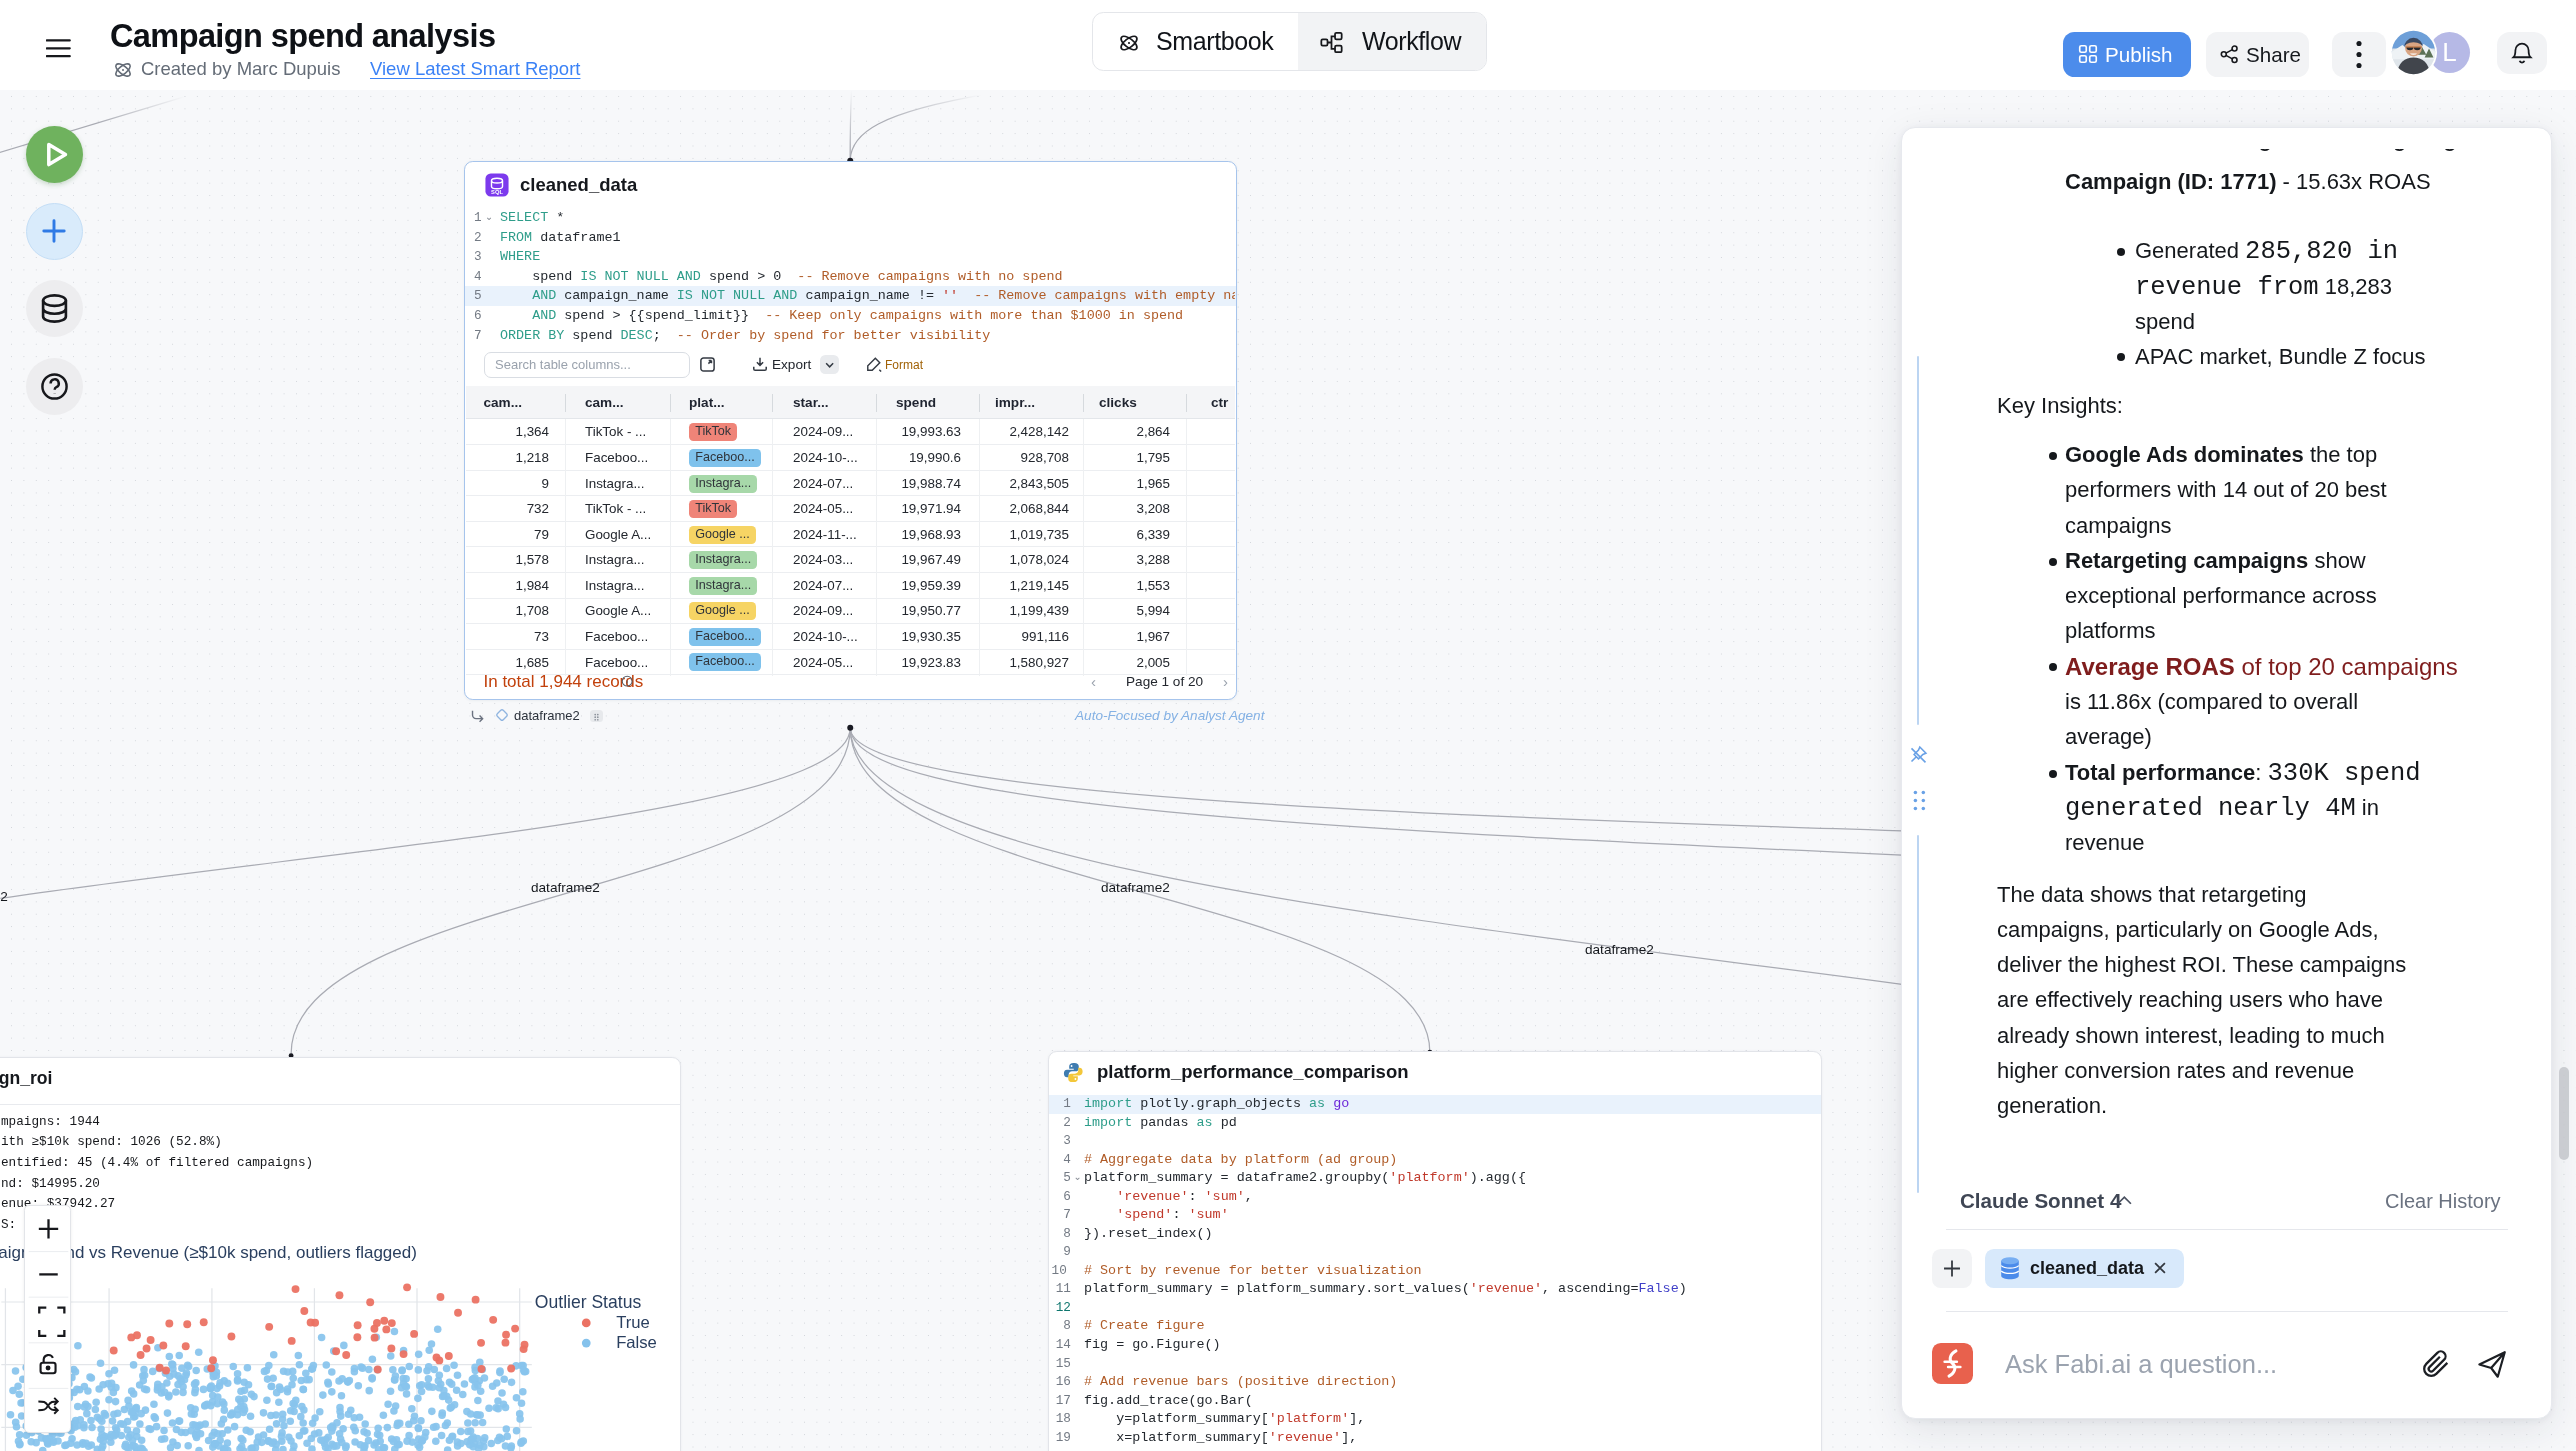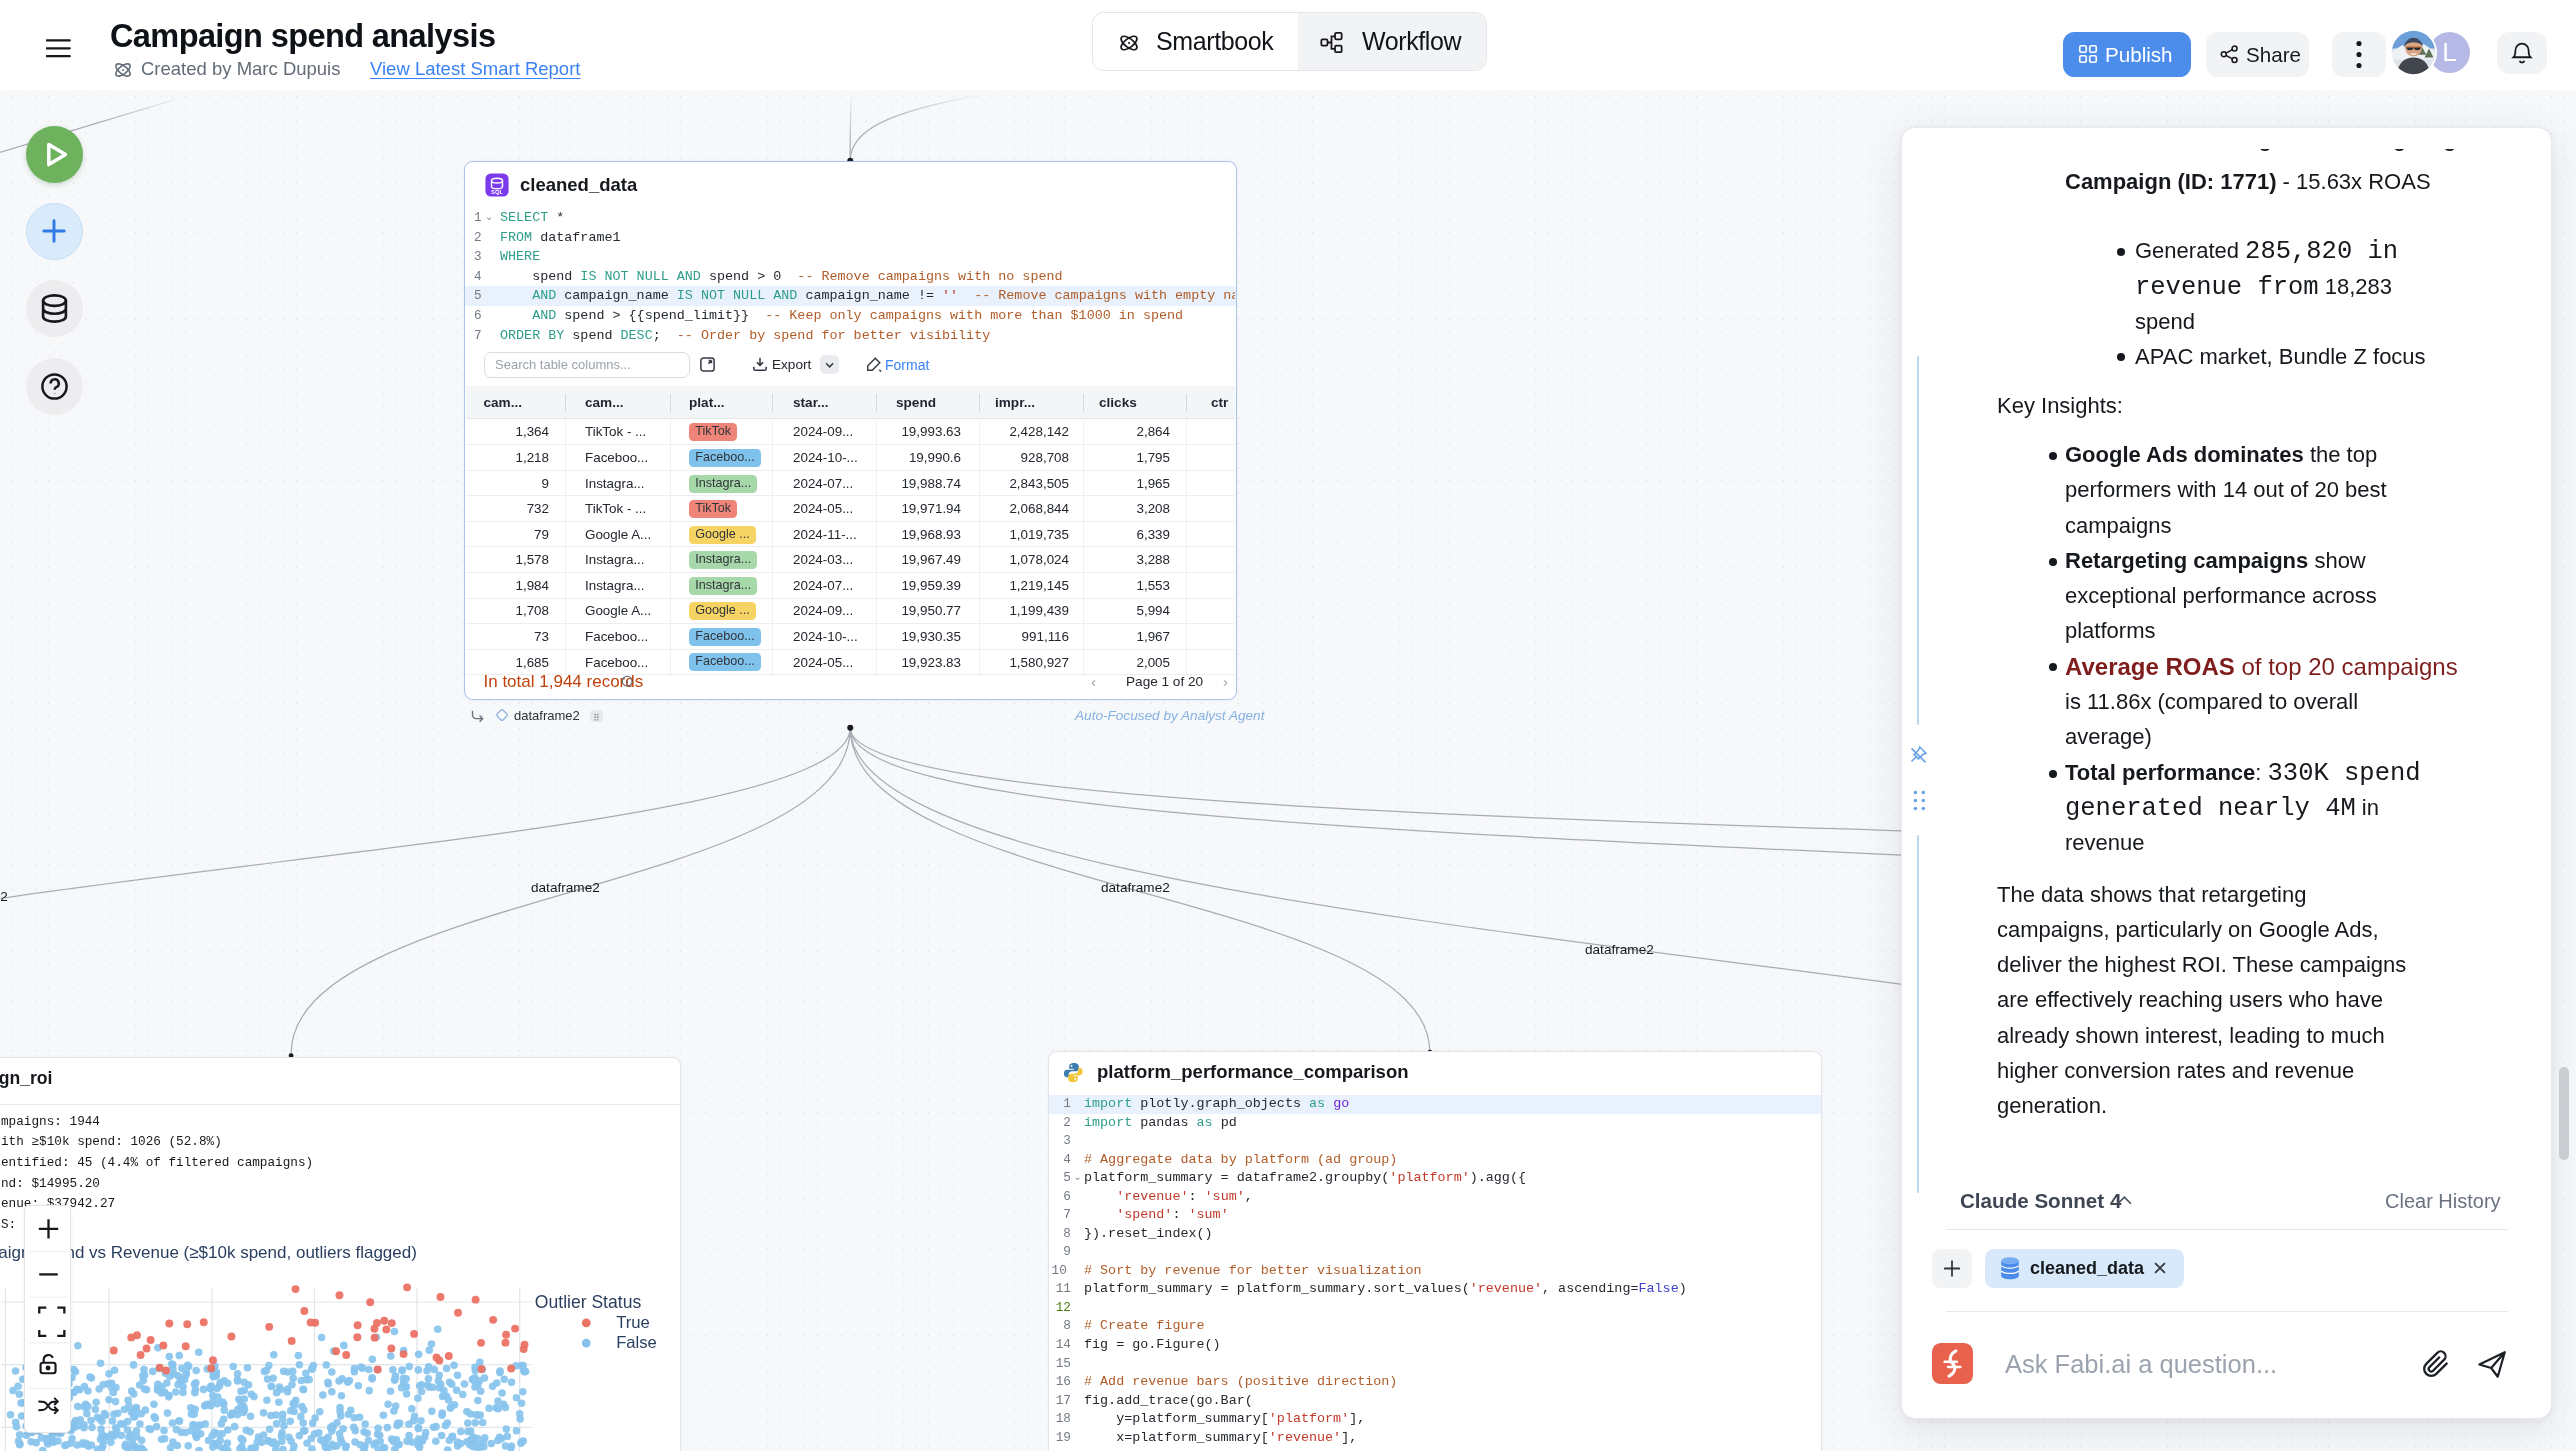--- a/index.html
+++ b/index.html
@@ -106,21 +106,21 @@
 <div class="abs nowrap" style="left:307px;top:190px;line-height:26px;font-size:13.6px;color:#23272e">Export</div>
 <div class="abs" style="left:355px;top:193px;width:19.3px;height:19.3px;background:#e9ebee;border-radius:5.3px">
  <svg width="19.3" height="19.3" viewBox="0 0 22 22" fill="none" stroke="#343a43" stroke-width="1.7">
         <path d="M7,9.5 L11,13.5 L15,9.5"></path>
       </svg>
 </div>
 <svg class="abs" style="left:401px;top:194px" width="16" height="16" viewBox="0 0 18 18" fill="none" stroke="#343a43" stroke-width="1.6">
  <path d="M10.5,2.5 L15.5,7.5 L7,16 H2 V11 Z"></path>
       <path d="M15,15.5 l2,2"></path>
 </svg>
-<div class="abs nowrap" style="left:420px;top:190px;line-height:26px;font-size:14px;color:#3b82f6">Format</div>
+<div class="abs nowrap" style="left:420px;top:190px;line-height:26px;font-size:12px;color:#a16207">Format</div>
 
  <div style="position:absolute;left:0.9px;right:0.9px;top:224px;height:33px;background:#f4f5f7;border-bottom:0.9px solid #e3e6ea"></div>
     <div style="position:absolute;left:18.5px;top:224px;height:33px;line-height:33px;font-weight:700;font-size:13.6px;color:#1f2430">cam...</div>
     <div style="position:absolute;left:120px;top:224px;height:33px;line-height:33px;font-weight:700;font-size:13.6px;color:#1f2430">cam...</div>
     <div style="position:absolute;left:224px;top:224px;height:33px;line-height:33px;font-weight:700;font-size:13.6px;color:#1f2430">plat...</div>
     <div style="position:absolute;left:328px;top:224px;height:33px;line-height:33px;font-weight:700;font-size:13.6px;color:#1f2430">star...</div>
     <div style="position:absolute;left:431px;top:224px;height:33px;line-height:33px;font-weight:700;font-size:13.6px;color:#1f2430">spend</div>
     <div style="position:absolute;left:530px;top:224px;height:33px;line-height:33px;font-weight:700;font-size:13.6px;color:#1f2430">impr...</div>
     <div style="position:absolute;left:634px;top:224px;height:33px;line-height:33px;font-weight:700;font-size:13.6px;color:#1f2430">clicks</div>
     <div style="position:absolute;left:746px;top:224px;height:33px;line-height:33px;font-weight:700;font-size:13.6px;color:#1f2430">ctr</div>
@@ -1122,21 +1122,21 @@
       </div>
       <div style="position:absolute;left:0;width:100%;top:167px;height:18.5px;">
         <span style="position:absolute;left:2.6px;width:19.3px;color:#737a84;font-family:'Liberation Mono',monospace;font-size:12.7px;line-height:18.5px">10</span>
         <div style="position:absolute;left:35px;right:0.9px;top:0;height:18.5px;overflow:hidden;white-space:nowrap;font-family:'Liberation Mono',monospace;font-size:13.4px;line-height:18.5px"><span style="color:#b05c28">#&nbsp;Sort&nbsp;by&nbsp;revenue&nbsp;for&nbsp;better&nbsp;visualization</span></div>
       </div>
       <div style="position:absolute;left:0;width:100%;top:185px;height:18.5px;">
         <span style="position:absolute;left:2.6px;width:19.3px;text-align:right;color:#737a84;font-family:'Liberation Mono',monospace;font-size:12.7px;line-height:18.5px">11</span>
         <div style="position:absolute;left:35px;right:0.9px;top:0;height:18.5px;overflow:hidden;white-space:nowrap;font-family:'Liberation Mono',monospace;font-size:13.4px;line-height:18.5px"><span style="color:#24292f">platform_summary&nbsp;=&nbsp;platform_summary.sort_values(</span><span style="color:#c0392b">'revenue'</span><span style="color:#24292f">,&nbsp;ascending=</span><span style="color:#4040c8">False</span><span style="color:#24292f">)</span></div>
       </div>
       <div style="position:absolute;left:0;width:100%;top:204px;height:18.5px;">
-        <span style="position:absolute;left:2.6px;width:19.3px;text-align:right;color:#4d7c0f;font-family:'Liberation Mono',monospace;font-size:12.7px;line-height:18.5px">12</span>
+        <span style="position:absolute;left:2.6px;width:19.3px;text-align:right;color:#0f766e;font-family:'Liberation Mono',monospace;font-size:12.7px;line-height:18.5px">12</span>
         <div style="position:absolute;left:35px;right:0.9px;top:0;height:18.5px;overflow:hidden;white-space:nowrap;font-family:'Liberation Mono',monospace;font-size:13.4px;line-height:18.5px"></div>
       </div>
       <div style="position:absolute;left:0;width:100%;top:222px;height:18.5px;">
         <span style="position:absolute;left:2.6px;width:19.3px;text-align:right;color:#737a84;font-family:'Liberation Mono',monospace;font-size:12.7px;line-height:18.5px">8</span>
         <div style="position:absolute;left:35px;right:0.9px;top:0;height:18.5px;overflow:hidden;white-space:nowrap;font-family:'Liberation Mono',monospace;font-size:13.4px;line-height:18.5px"><span style="color:#b05c28">#&nbsp;Create&nbsp;figure</span></div>
       </div>
       <div style="position:absolute;left:0;width:100%;top:241px;height:18.5px;">
         <span style="position:absolute;left:2.6px;width:19.3px;text-align:right;color:#737a84;font-family:'Liberation Mono',monospace;font-size:12.7px;line-height:18.5px">14</span>
         <div style="position:absolute;left:35px;right:0.9px;top:0;height:18.5px;overflow:hidden;white-space:nowrap;font-family:'Liberation Mono',monospace;font-size:13.4px;line-height:18.5px"><span style="color:#24292f">fig&nbsp;=&nbsp;go.Figure()</span></div>
       </div>

